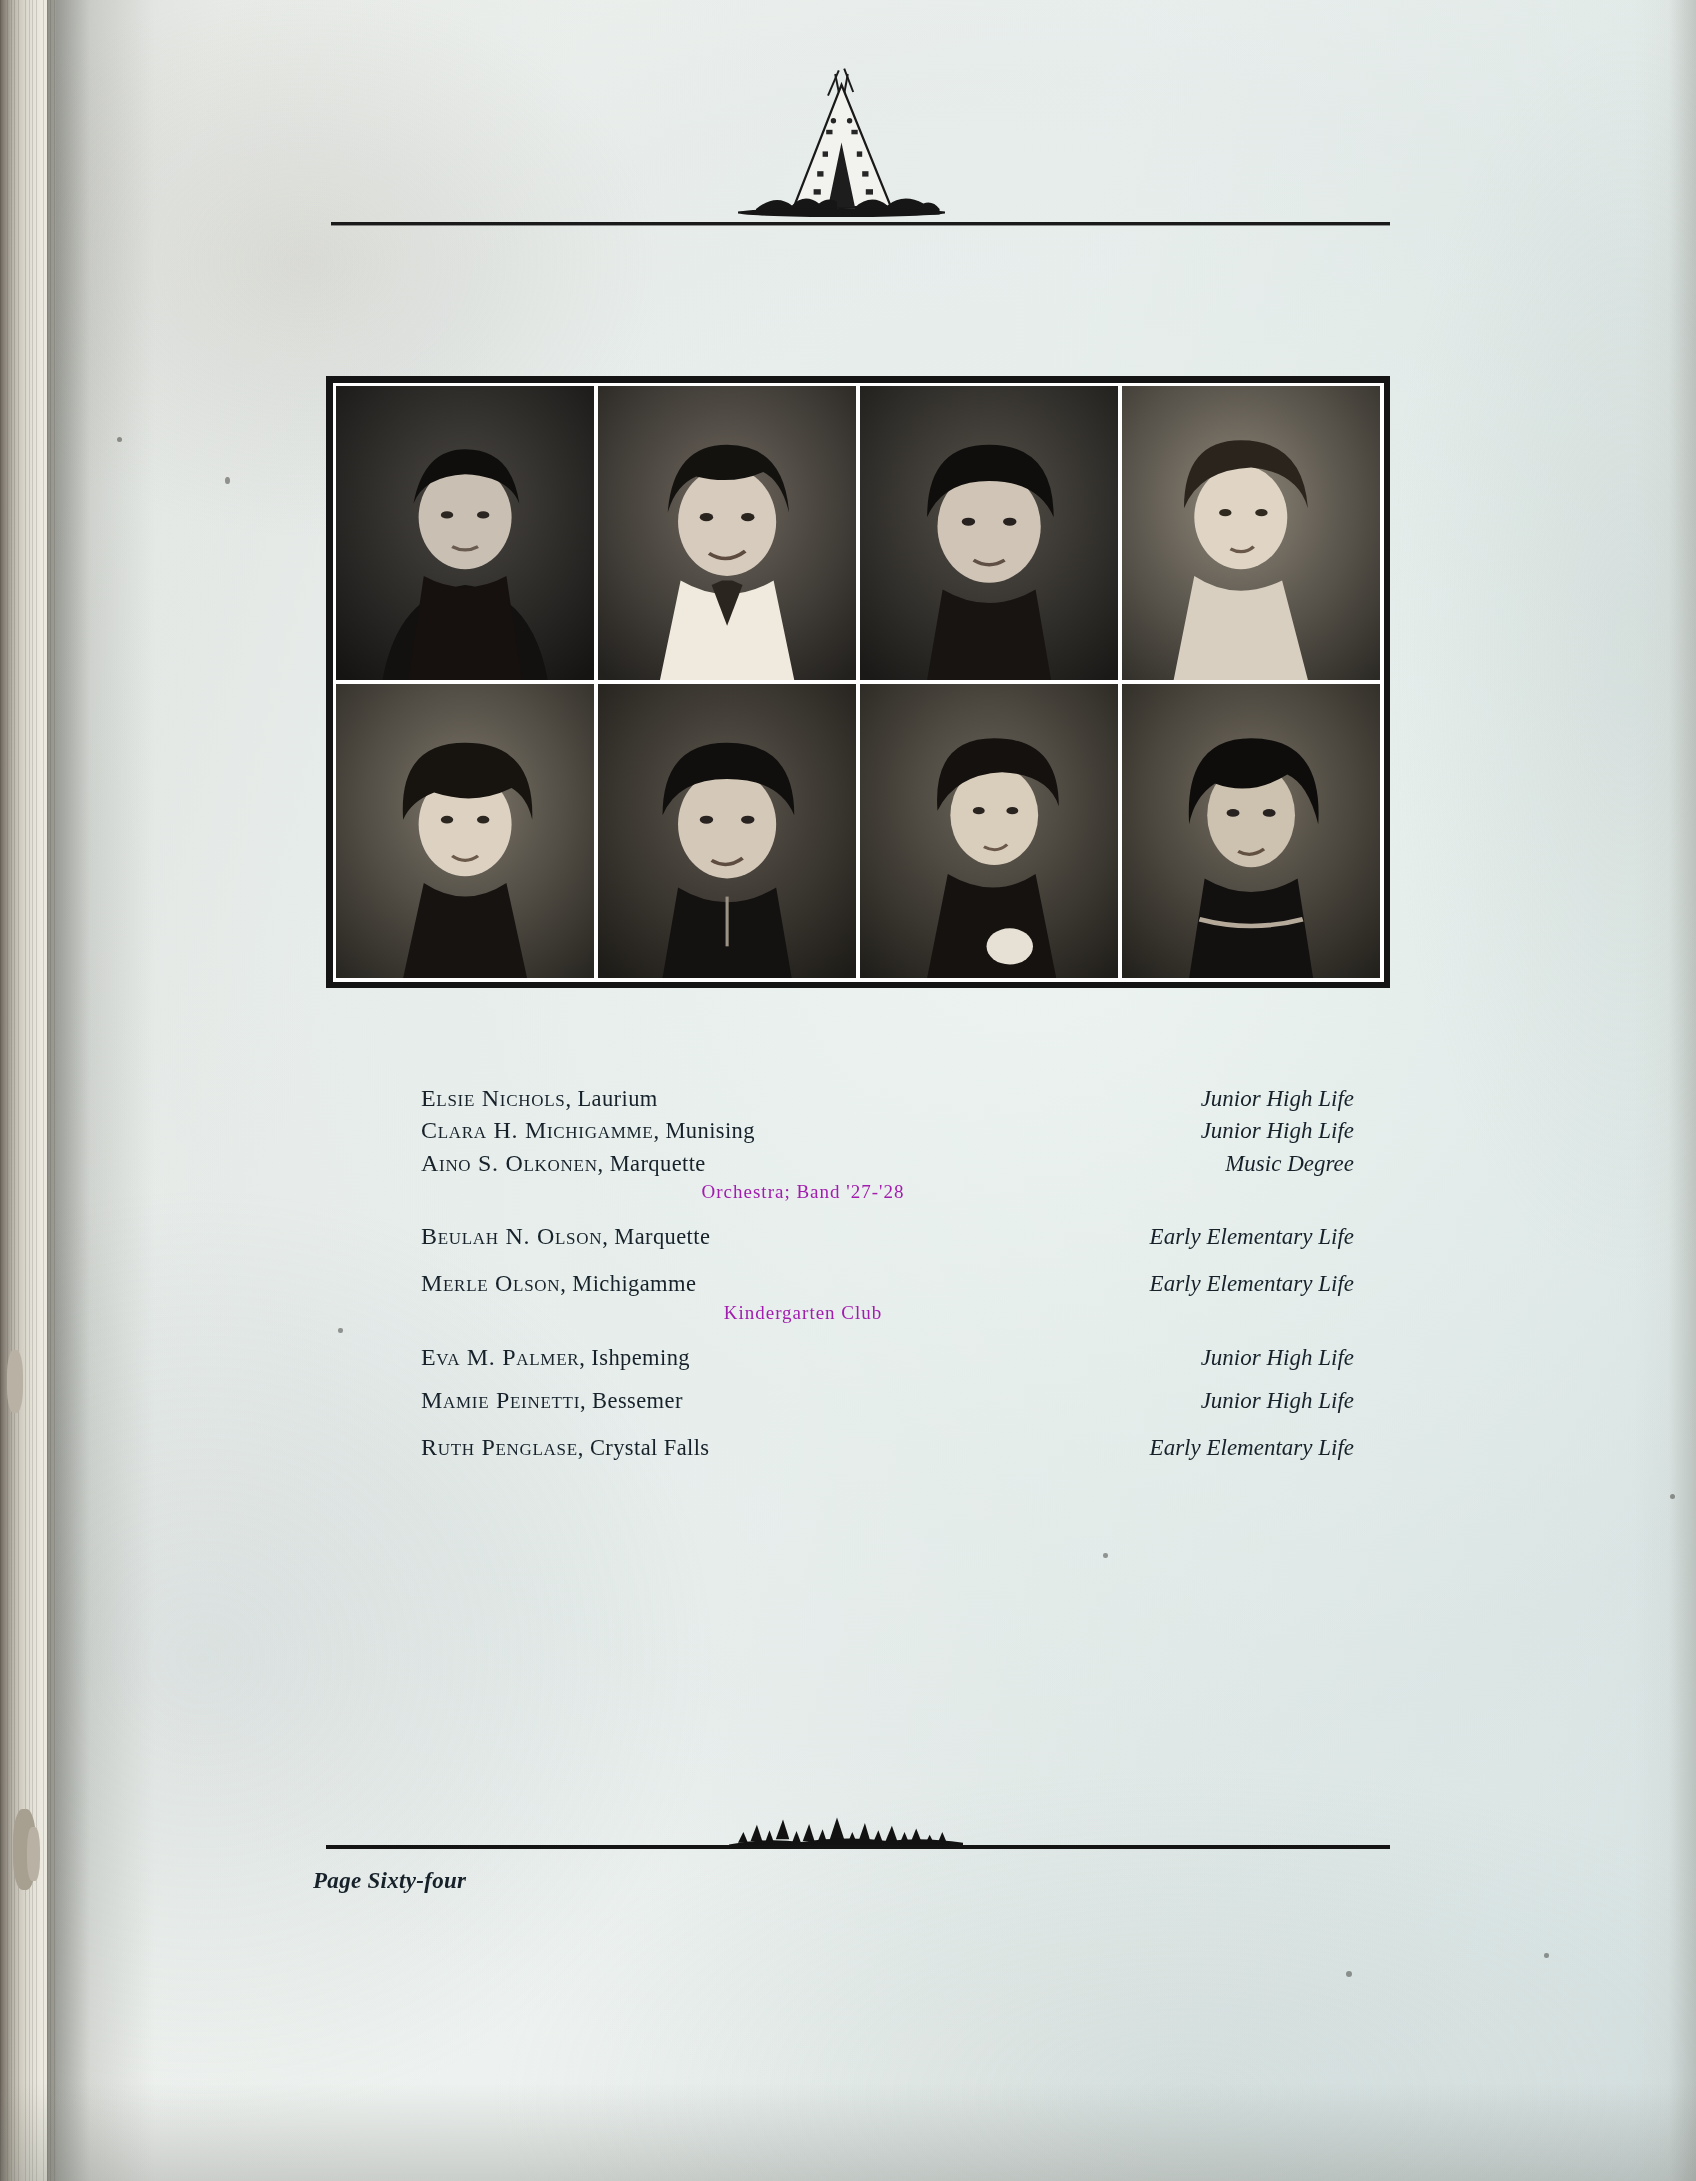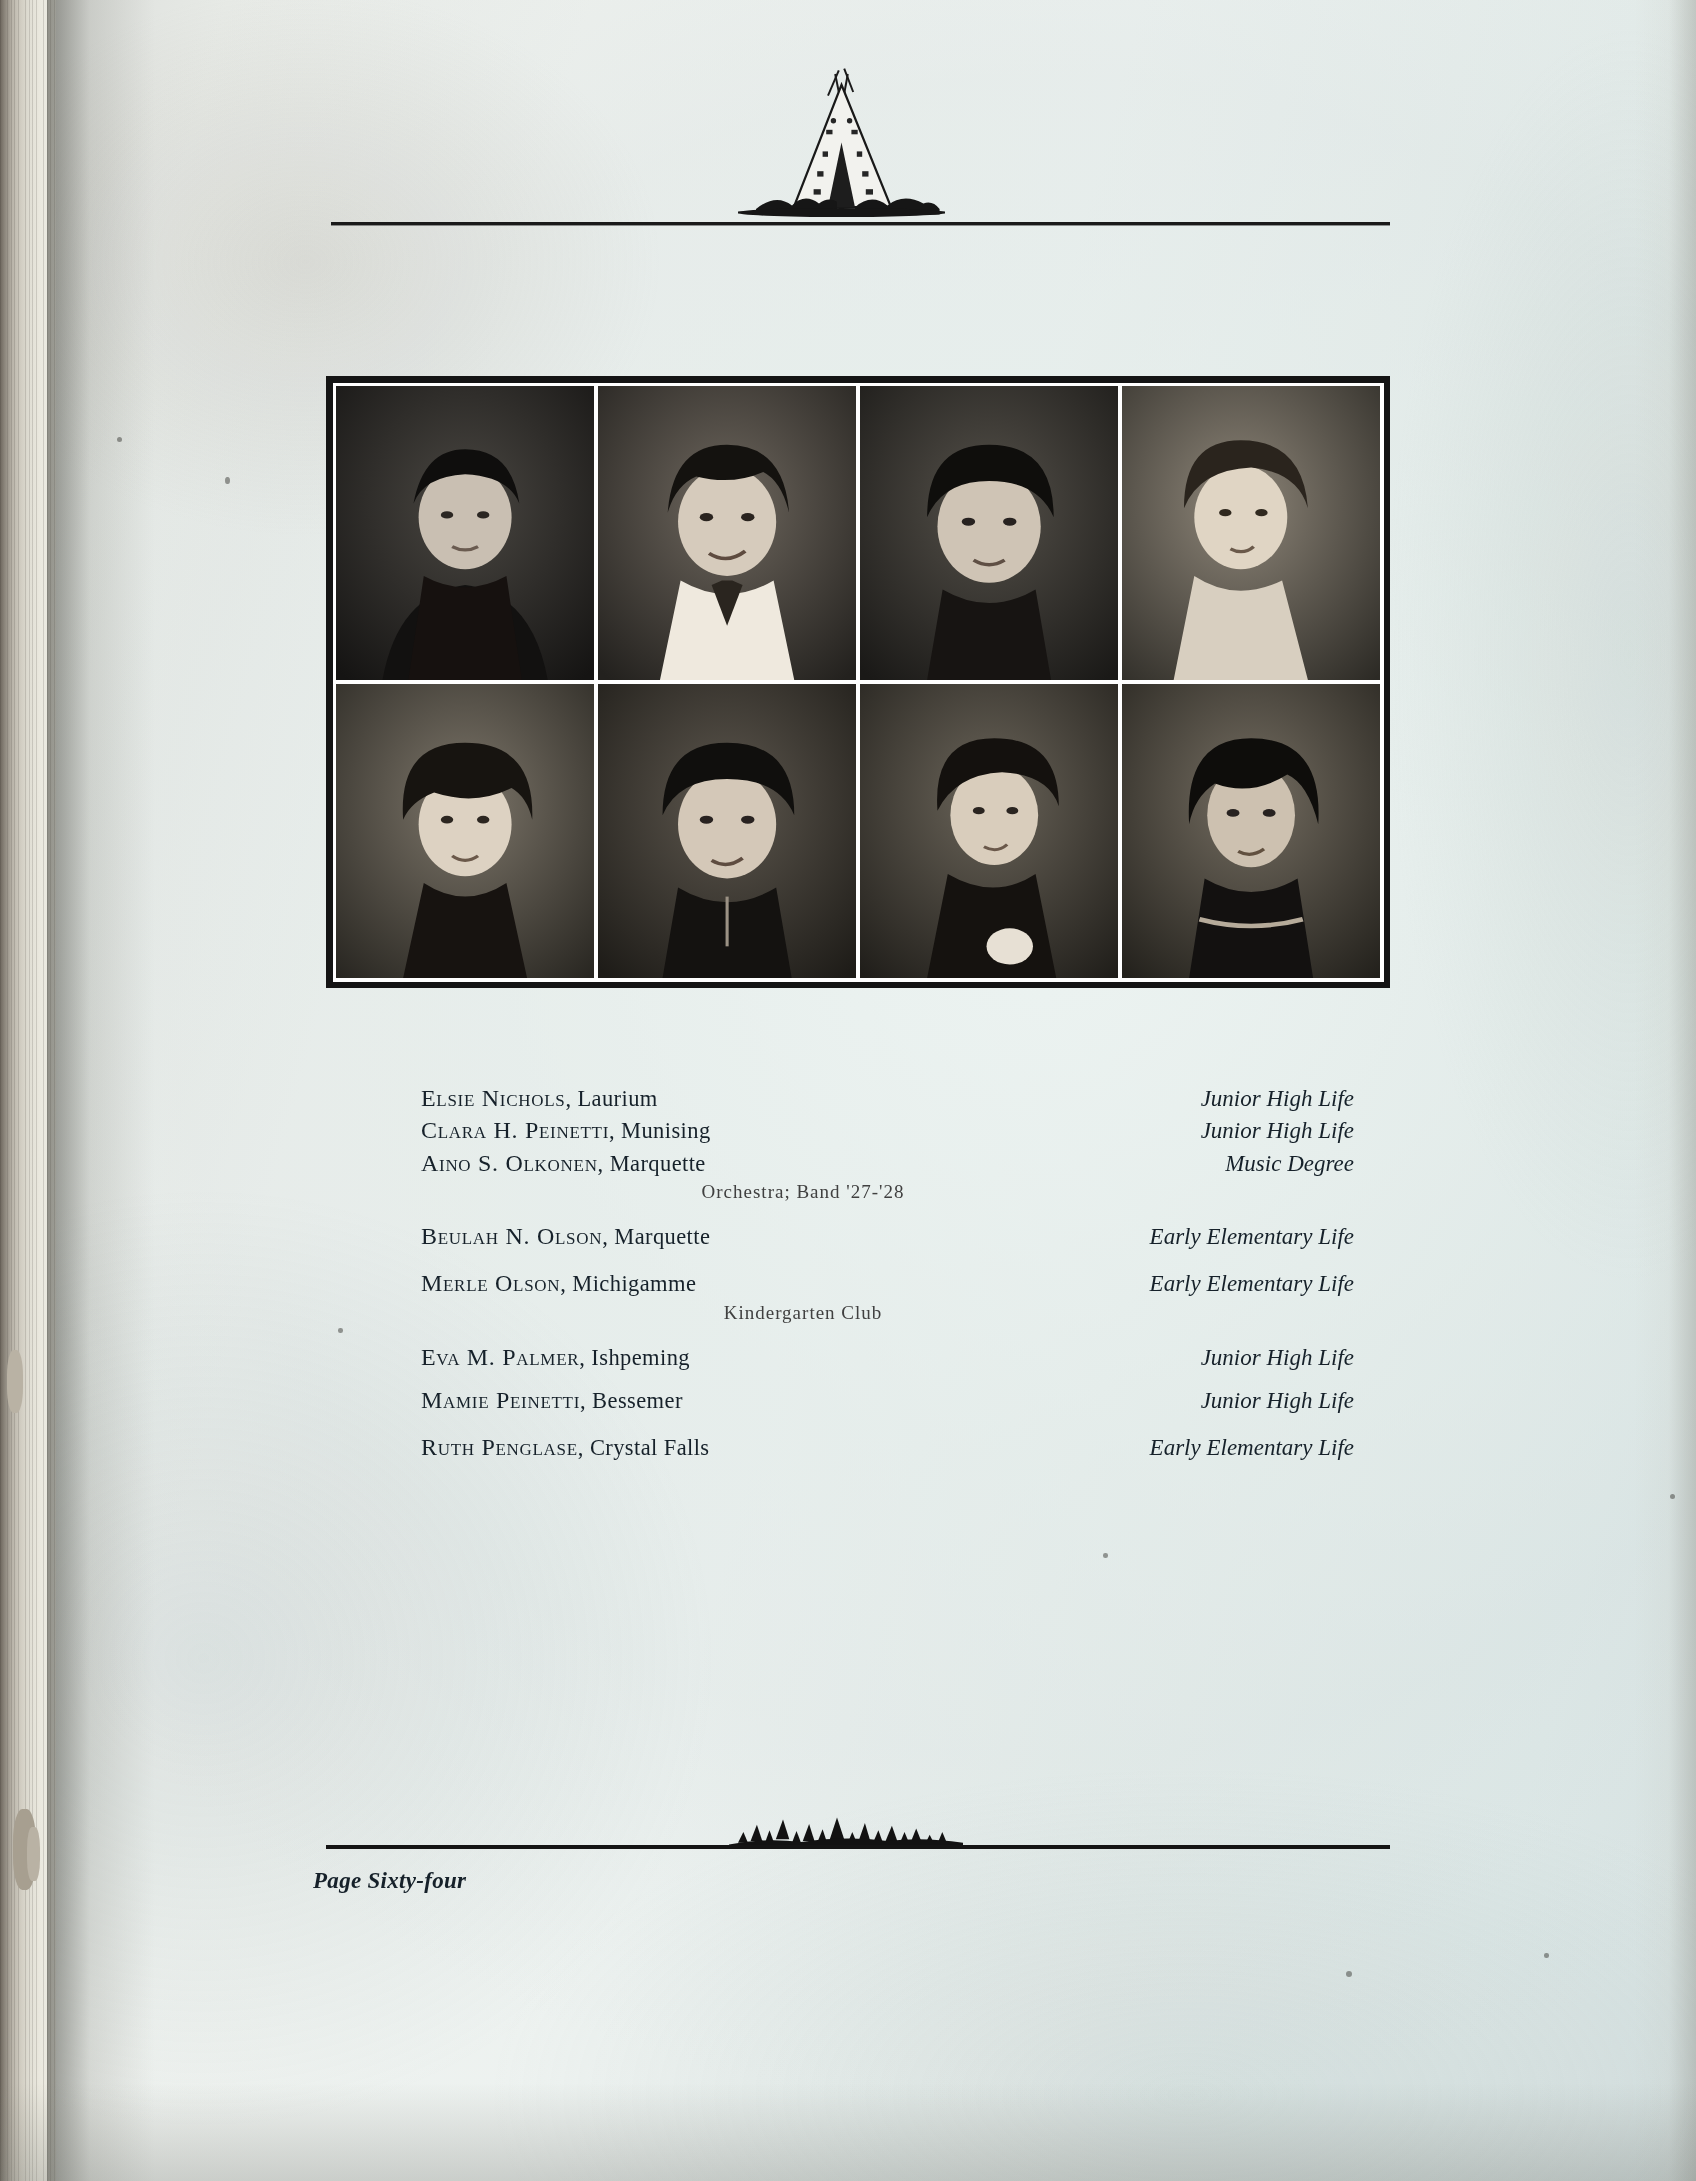--- a/index.html
+++ b/index.html
@@ -168,21 +168,21 @@
     font-style: italic;
     font-size: 23px;
     color: #16212a;
     white-space: nowrap;
   }
   .activities {
     text-align: center;
     font-family: "Liberation Serif", serif;
     font-size: 19px;
     letter-spacing: 1px;
-    color: #404040;
+    color: #a21caf;
     margin-top: 4.5px;
     padding-right: 108px;
   }
   .entry.has-act { margin-bottom: 20px; }
 
   
   .bottom-rule {
     position: absolute;
     left: 326px;
     top: 1845px;
@@ -429,21 +429,21 @@
 
       <div class="entry">
         <div class="entry-main">
           <div class="name"><span class="sc">Elsie Nichols</span><span>, Laurium</span></div>
           <div class="curriculum">Junior High Life</div>
         </div>
       </div>
 
       <div class="entry">
         <div class="entry-main">
-          <div class="name"><span class="sc">Clara H. Peinetti</span><span>, Munising</span></div>
+          <div class="name"><span class="sc">Clara H. Michigamme</span><span>, Munising</span></div>
           <div class="curriculum">Junior High Life</div>
         </div>
       </div>
 
       <div class="entry has-act">
         <div class="entry-main">
           <div class="name"><span class="sc">Aino S. Olkonen</span><span>, Marquette</span></div>
           <div class="curriculum">Music Degree</div>
         </div>
         <div class="activities">Orchestra; Band '27-'28</div>

